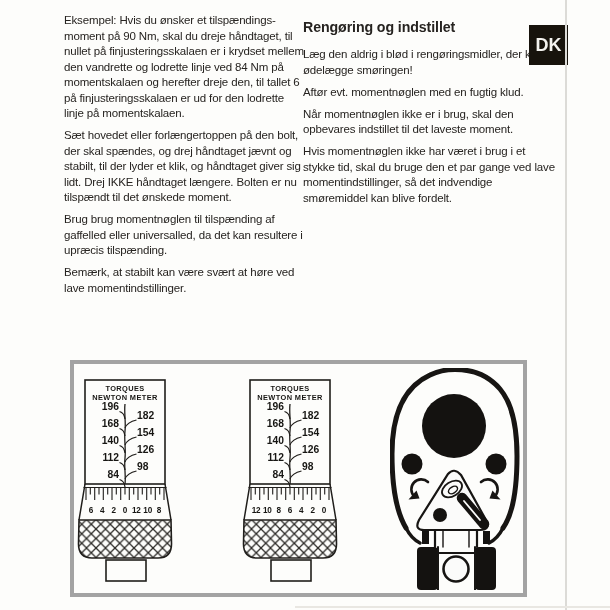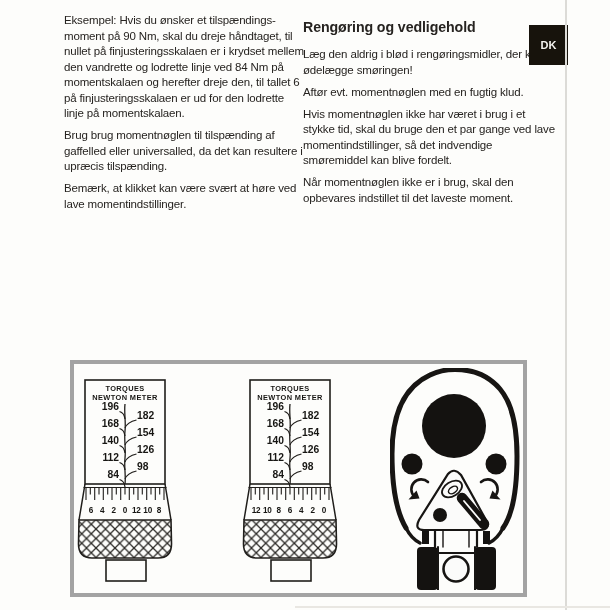--- a/index.html
+++ b/index.html
@@ -4,50 +4,51 @@
 <style>
   html,body{margin:0;padding:0;background:#ffffff;}
   .page{position:relative;width:610px;height:610px;background:#fdfdfb;overflow:hidden;
         font-family:"Liberation Sans",sans-serif;color:#262320;}
   .col{position:absolute;}
   .col p{margin:0 0 6.5px;font-size:11.5px;line-height:15.5px;letter-spacing:-0.15px;}
   .col-left{left:64px;top:13px;width:241px;}
   .col-right{left:303px;top:19px;width:253px;}
   .col-right h1{font-size:14.2px;line-height:17px;margin:0 0 11px;font-weight:700;letter-spacing:-0.1px;}
   .badge{position:absolute;left:529px;top:25px;width:39px;height:40px;background:#17130c;color:#f4f3ef;
-         display:flex;align-items:center;justify-content:center;font-weight:700;font-size:11px;}
+         display:flex;align-items:center;justify-content:center;font-weight:700;font-size:18px;}
   .edge-line{position:absolute;left:565px;top:0;width:2px;height:610px;background:#dcdbd7;}
   .scan-smudge{position:absolute;left:295px;top:606px;width:315px;height:2px;background:#e9e7e2;}
   .figure-box{position:absolute;left:70px;top:360px;width:449px;height:229px;border:4px solid #a3a3a3;background:#fdfdfb;}
   .d1{position:absolute;left:3px;top:13px;}
   .d2{position:absolute;left:168px;top:13px;}
   .rat{position:absolute;left:316px;top:4px;}
   .s{stroke:#201e1b;fill:none;}
   .t-title{font:700 7.4px "Liberation Sans",sans-serif;fill:#171613;text-anchor:middle;letter-spacing:0.4px;}
   .t-num{font:700 10.3px "Liberation Sans",sans-serif;fill:#171613;}
   .t-num-l{text-anchor:end;}
   .t-micro{font:700 8.2px "Liberation Sans",sans-serif;fill:#171613;text-anchor:middle;letter-spacing:-0.2px;}
 </style>
 </head>
 <body>
 
 <div class="page">
 
   <div class="col col-left">
     <p>Eksempel: Hvis du ønsker et tilspændings-moment på 90 Nm, skal du dreje håndtaget, til nullet på finjusteringsskalaen er i krydset mellem den vandrette og lodrette linje ved 84 Nm på momentskalaen og herefter dreje den, til tallet 6 på finjusteringsskalaen er ud for den lodrette linje på momentskalaen.</p>
+    <p>Sæt hovedet eller forlængertoppen på den bolt, der skal spændes, og drej håndtaget jævnt og stabilt, til der lyder et klik, og håndtaget giver sig lidt. Drej IKKE håndtaget længere. Bolten er nu tilspændt til det ønskede moment.</p>
     <p>Brug brug momentnøglen til tilspænding af gaffelled eller universalled, da det kan resultere i upræcis tilspænding.</p>
-    <p>Bemærk, at klikket kan være svært at høre ved lave momentindstillinger.</p>
+    <p>Bemærk, at stabilt kan være svært at høre ved lave momentindstillinger.</p>
   </div>
 
   <div class="col col-right">
-    <h1>Rengøring og vedligehold</h1>
+    <h1>Rengøring og indstillet</h1>
     <p>Læg den aldrig i blød i rengøringsmidler, der kan ødelægge smøringen!</p>
     <p>Aftør evt. momentnøglen med en fugtig klud.</p>
+    <p>Når momentnøglen ikke er i brug, skal den opbevares indstillet til det laveste moment.</p>
     <p>Hvis momentnøglen ikke har været i brug i et stykke tid, skal du bruge den et par gange ved lave momentindstillinger, så det indvendige smøremiddel kan blive fordelt.</p>
-    <p>Når momentnøglen ikke er i brug, skal den opbevares indstillet til det laveste moment.</p>
   </div>
 
   <div class="badge">DK</div>
   <div class="edge-line"></div>
   <div class="scan-smudge"></div>
 
   <div class="figure-box">
 
     <svg class="d1" width="96" height="210" viewBox="0 0 96 210">
       <defs>

